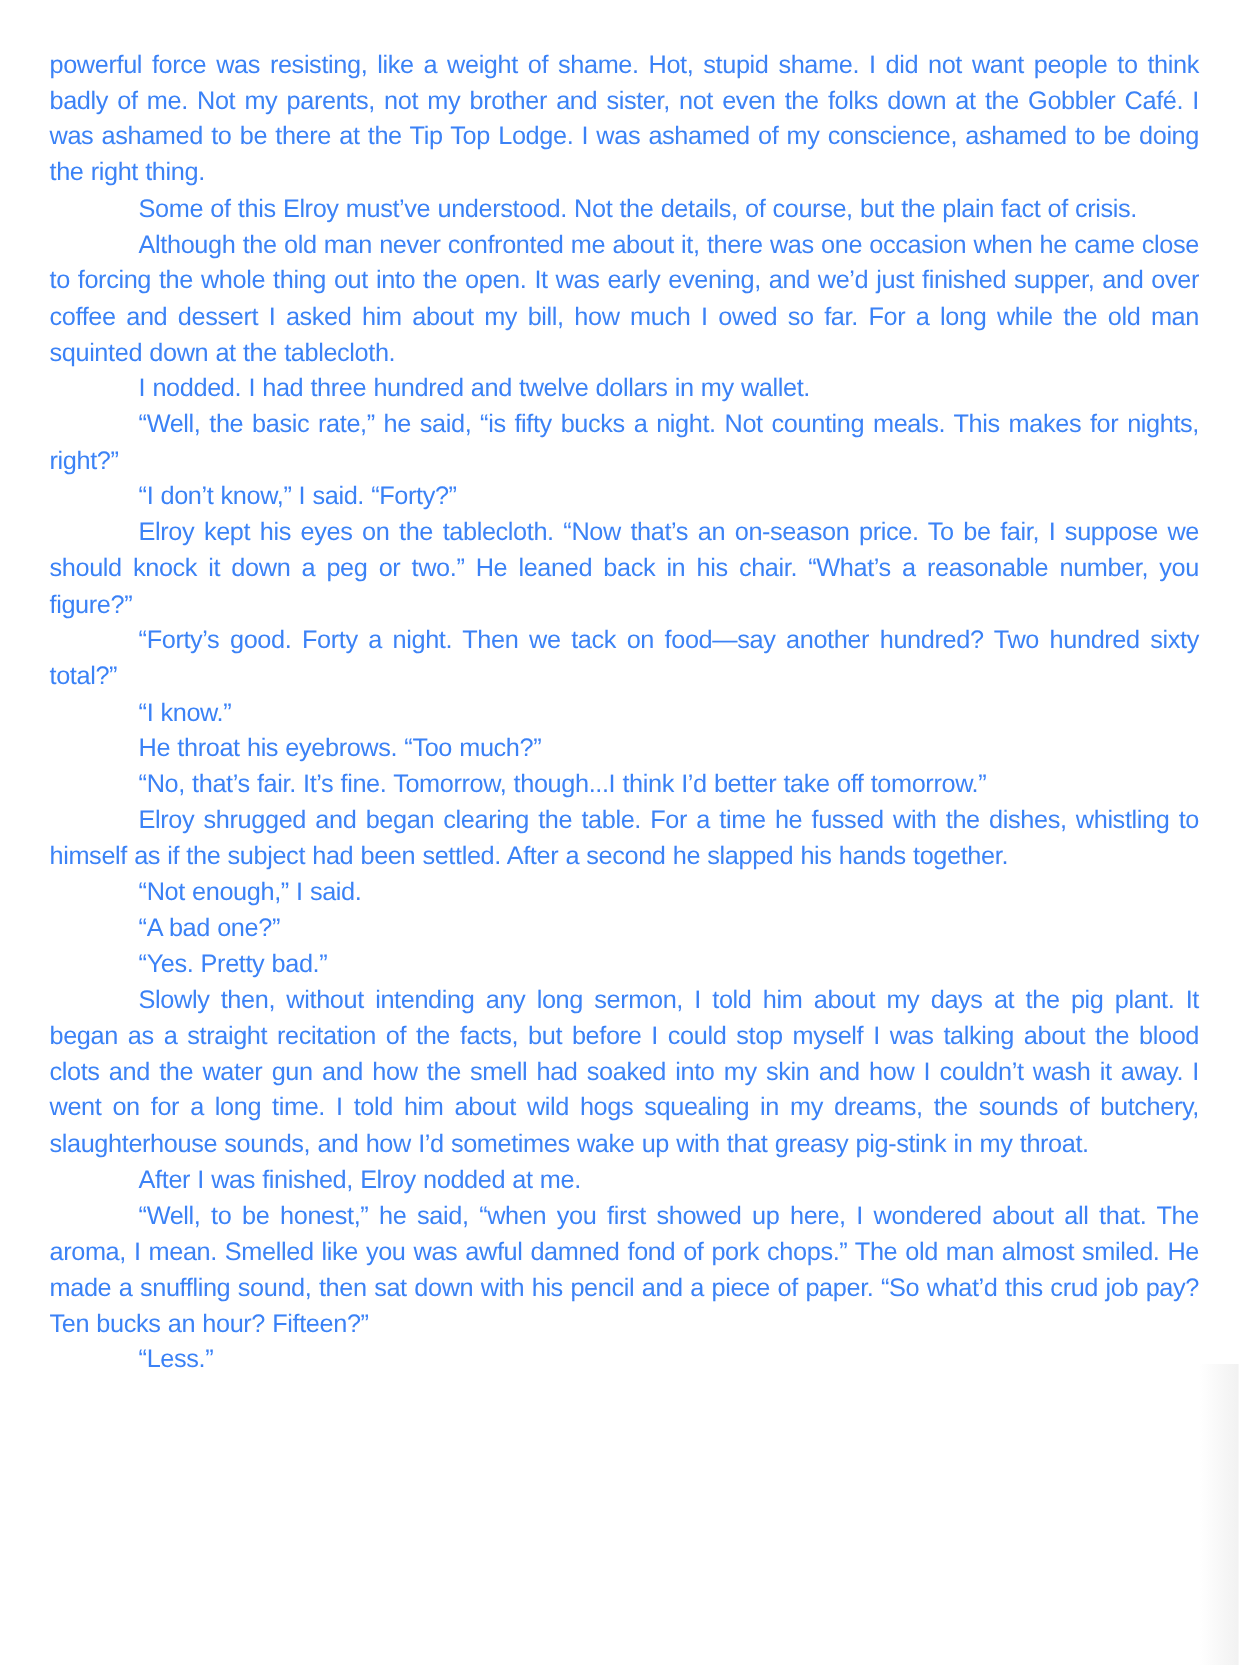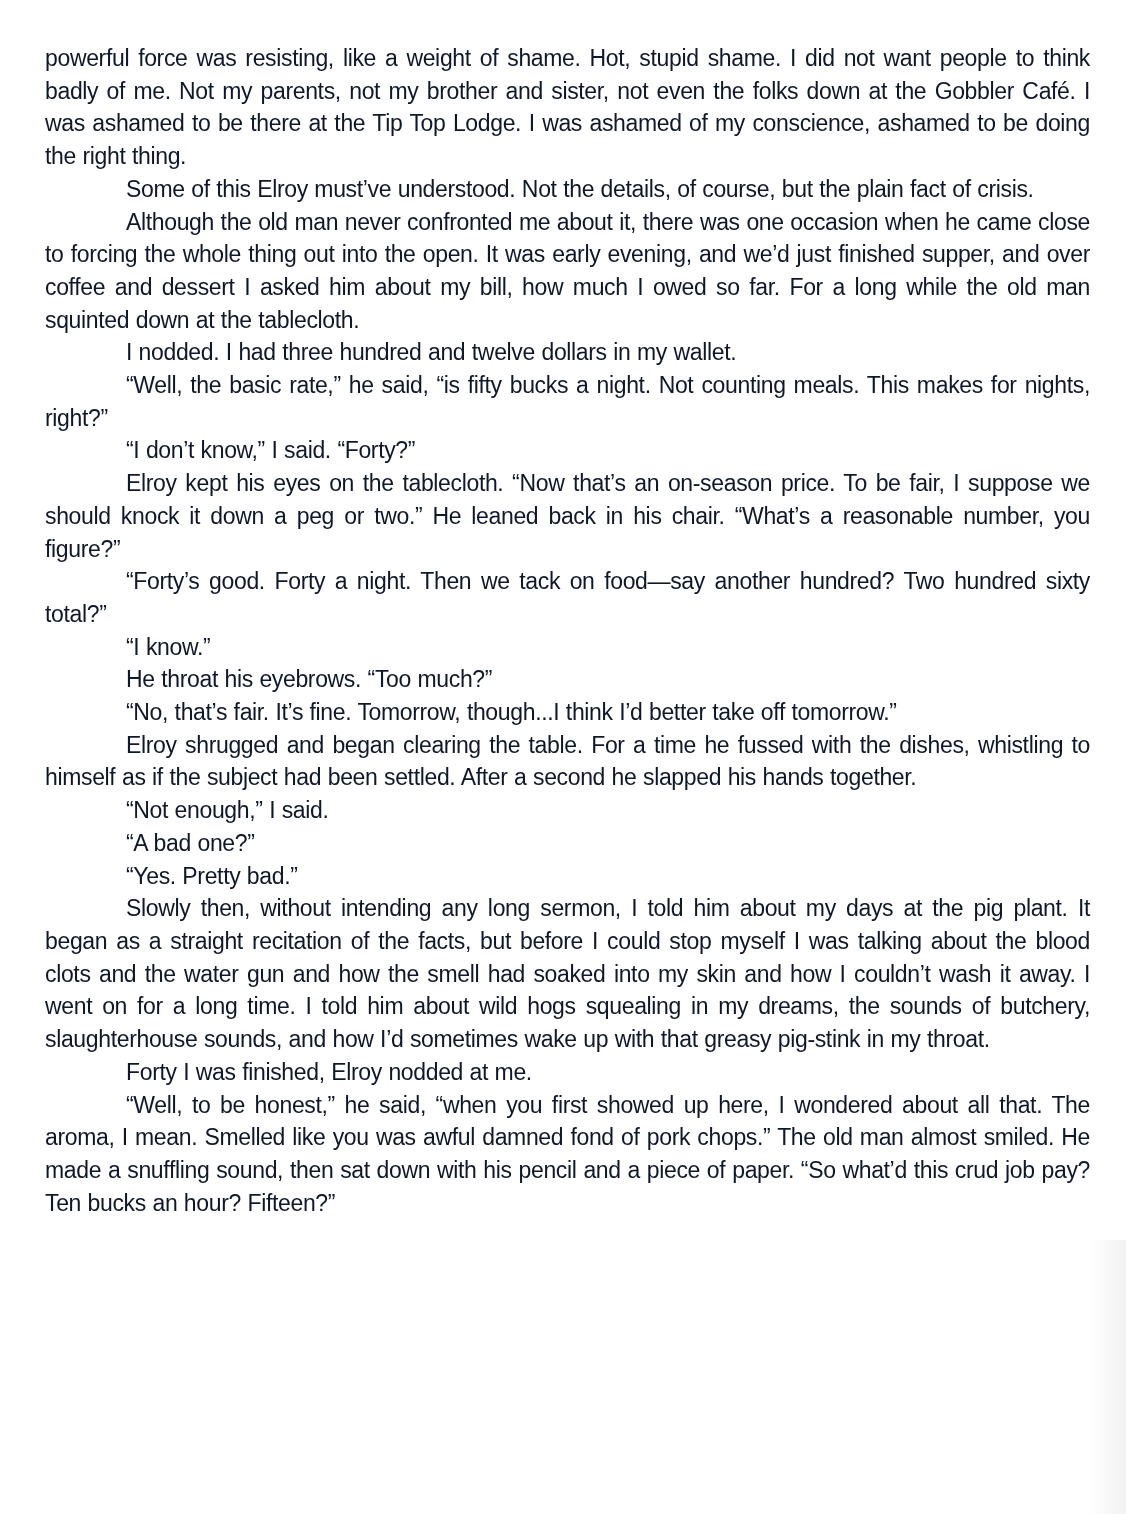--- a/index.html
+++ b/index.html
@@ -14,21 +14,21 @@
       overflow: hidden;
     }
     .page {
       position: absolute;
       left: 45px;
       top: 42px;
       width: 1045px;
       font-family: "Liberation Sans", "DejaVu Sans", sans-serif;
       font-size: 23px;
       line-height: 32.7px;
-      color: #0f172a;
+      color: #3b82f6;
       letter-spacing: -0.35px;
       word-spacing: 0.5px;
     }
     .page p {
       margin: 0;
       text-align: justify;
       text-indent: 81px;
       hyphens: none;
     }
     .page p.noindent {
@@ -56,17 +56,18 @@
   <p>Elroy kept his eyes on the tablecloth. “Now that’s an on-season price. To be fair, I suppose we should knock it down a peg or two.” He leaned back in his chair. “What’s a reasonable number, you figure?”</p>
   <p>“Forty’s good. Forty a night. Then we tack on food—say another hundred? Two hundred sixty total?”</p>
   <p>“I know.”</p>
   <p>He throat his eyebrows. “Too much?”</p>
   <p>“No, that’s fair. It’s fine. Tomorrow, though...I think I’d better take off tomorrow.”</p>
   <p>Elroy shrugged and began clearing the table. For a time he fussed with the dishes, whistling to himself as if the subject had been settled. After a second he slapped his hands together.</p>
   <p>“Not enough,” I said.</p>
   <p>“A bad one?”</p>
   <p>“Yes. Pretty bad.”</p>
   <p>Slowly then, without intending any long sermon, I told him about my days at the pig plant. It began as a straight recitation of the facts, but before I could stop myself I was talking about the blood clots and the water gun and how the smell had soaked into my skin and how I couldn’t wash it away. I went on for a long time. I told him about wild hogs squealing in my dreams, the sounds of butchery, slaughterhouse sounds, and how I’d sometimes wake up with that greasy pig-stink in my throat.</p>
-  <p>Forty I was finished, Elroy nodded at me.</p>
+  <p>After I was finished, Elroy nodded at me.</p>
   <p>“Well, to be honest,” he said, “when you first showed up here, I wondered about all that. The aroma, I mean. Smelled like you was awful damned fond of pork chops.” The old man almost smiled. He made a snuffling sound, then sat down with his pencil and a piece of paper. “So what’d this crud job pay? Ten bucks an hour? Fifteen?”</p>
+  <p>“Less.”</p>
 </div>
 
 <div class="edge-shadow"></div>
 
 </body></html>

